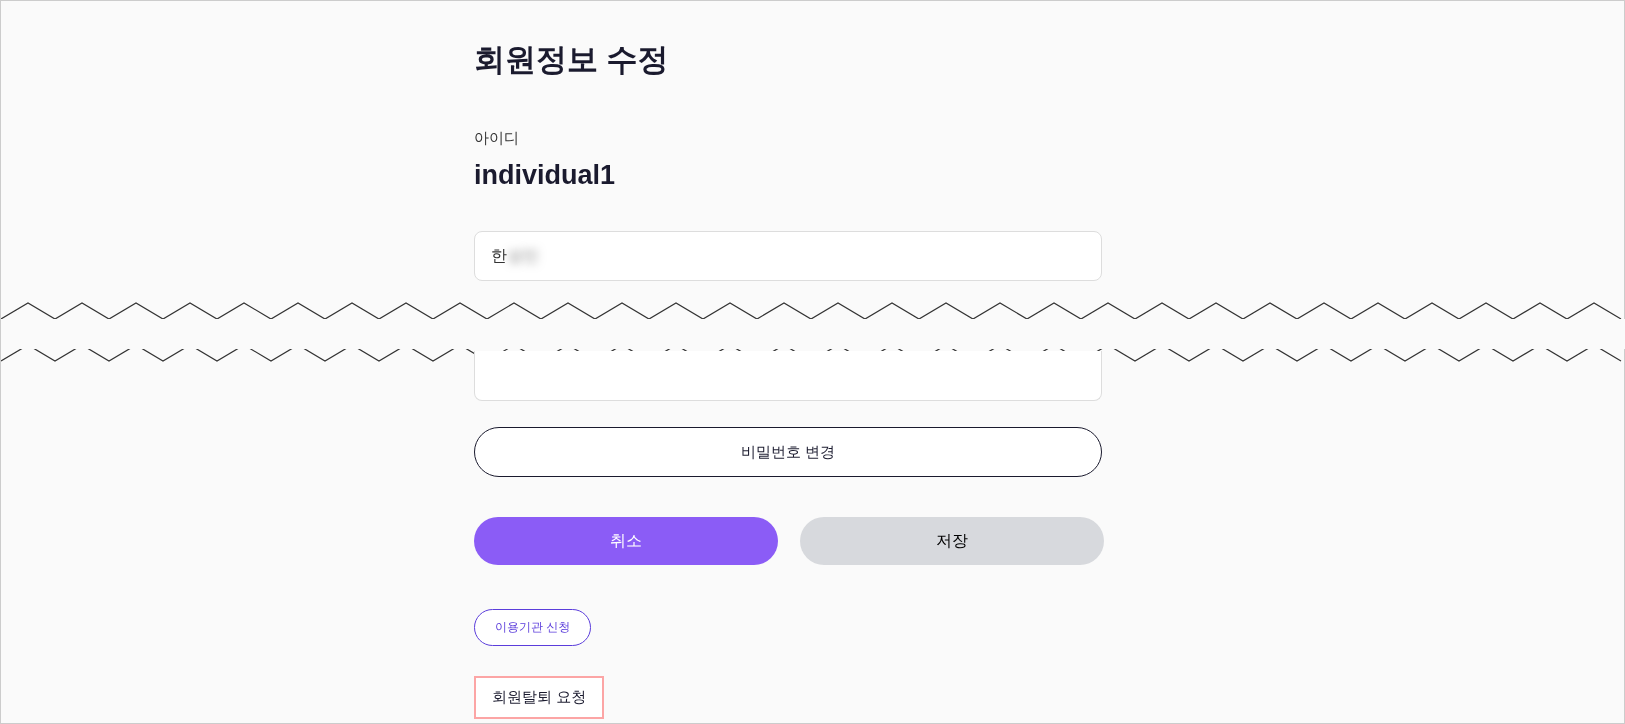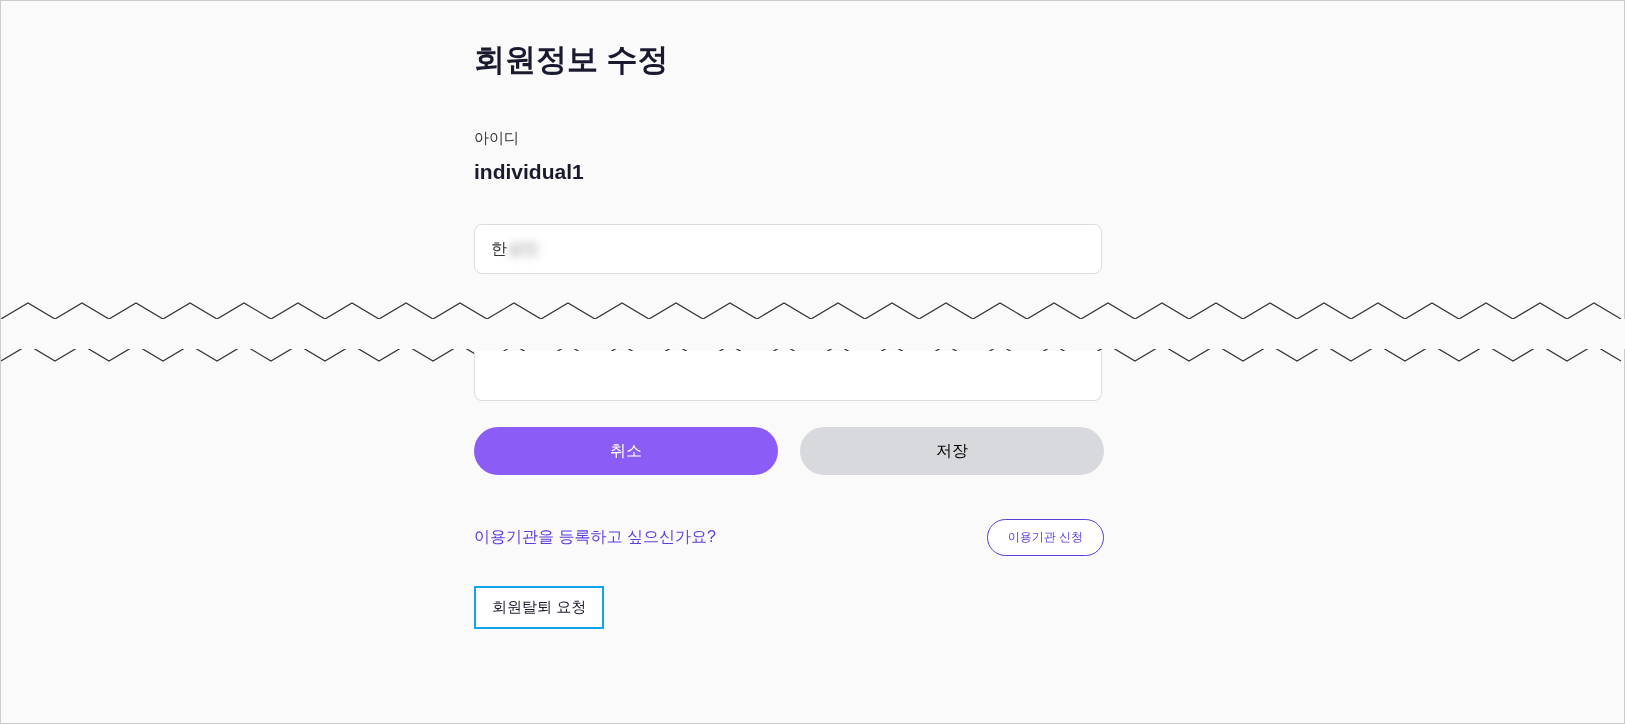--- a/index.html
+++ b/index.html
@@ -28,21 +28,21 @@
       font-weight: 700;
       color: #1a1a2e;
       margin-bottom: 48px;
     }
     .label {
       font-size: 15px;
       color: #333;
       margin-bottom: 12px;
     }
     .id-value {
-      font-size: 21px;
+      font-size: 27px;
       font-weight: 600;
       color: #1a1a2e;
       margin-bottom: 40px;
     }
     .req {
       color: #d9534f;
     }
     .text-input {
       width: 628px;
       height: 50px;
@@ -124,21 +124,21 @@
     .apply-btn {
       border: 1px solid #5b3ddb;
       border-radius: 20px;
       background: #fff;
       color: #5b3ddb;
       font-size: 12px;
       padding: 9px 20px;
       cursor: pointer;
     }
     .withdraw {
-      border: 2px solid #0ea5e9;
+      border: 2px solid #fca5a5;
       display: inline-block;
       padding: 10px 16px;
       font-size: 15px;
       color: #1a1a2e;
       cursor: pointer;
       background: #fff;
     }
     .blur-span {
       color: transparent;
       text-shadow: 0 0 8px rgba(0,0,0,0.5);
@@ -165,27 +165,27 @@
     <svg width="1625" height="66" viewBox="0 0 1625 66">
       <polyline points="0,20 27,4 54,20 81,4 108,20 135,4 162,20 189,4 216,20 243,4 270,20 297,4 324,20 351,4 378,20 405,4 432,20 459,4 486,20 513,4 540,20 567,4 594,20 621,4 648,20 675,4 702,20 729,4 756,20 783,4 810,20 837,4 864,20 891,4 918,20 945,4 972,20 999,4 1026,20 1053,4 1080,20 1107,4 1134,20 1161,4 1188,20 1215,4 1242,20 1269,4 1296,20 1323,4 1350,20 1377,4 1404,20 1431,4 1458,20 1485,4 1512,20 1539,4 1566,20 1593,4 1620,20" fill="none" stroke="#333" stroke-width="1.2"></polyline>
       <polyline points="0,62 27,46 54,62 81,46 108,62 135,46 162,62 189,46 216,62 243,46 270,62 297,46 324,62 351,46 378,62 405,46 432,62 459,46 486,62 513,46 540,62 567,46 594,62 621,46 648,62 675,46 702,62 729,46 756,62 783,46 810,62 837,46 864,62 891,46 918,62 945,46 972,62 999,46 1026,62 1053,46 1080,62 1107,46 1134,62 1161,46 1188,62 1215,46 1242,62 1269,46 1296,62 1323,46 1350,62 1377,46 1404,62 1431,46 1458,62 1485,46 1512,62 1539,46 1566,62 1593,46 1620,62" fill="none" stroke="#333" stroke-width="1.2"></polyline>
       <rect x="0" y="20" width="1625" height="30" fill="#fafafa" stroke="none"></rect>
     </svg>
   </div>
 
   <div class="lower">
     <div class="empty-input"></div>
 
+    <button class="outline-btn">비밀번호 변경</button>
 
     <div class="btn-row">
       <button class="pill-btn cancel-btn">취소</button>
       <button class="pill-btn save-btn">저장</button>
     </div>
 
     <div class="links-row">
-      <a href="#" class="register-link">이용기관을 등록하고 싶으신가요?</a>
       <button class="apply-btn">이용기관 신청</button>
     </div>
 
     <div class="withdraw">회원탈퇴 요청</div>
   </div>
 
 </div>
 
 </body></html>

